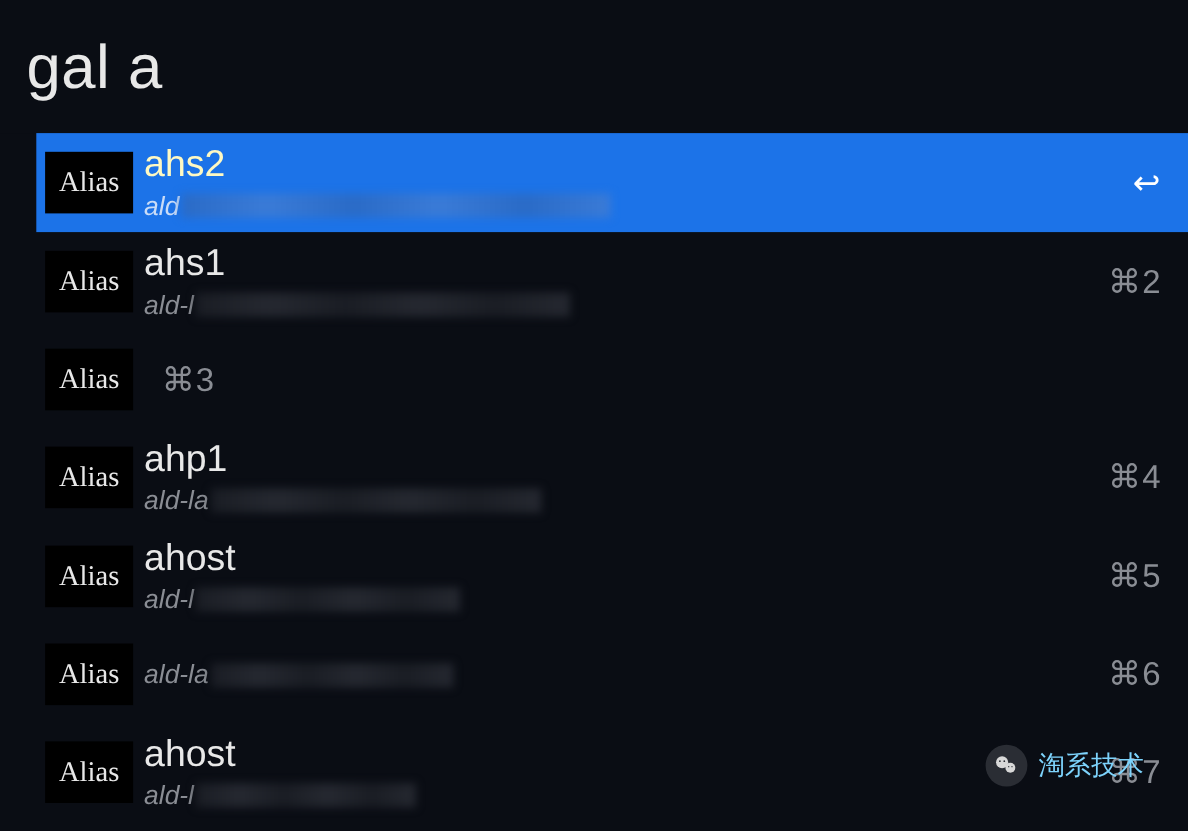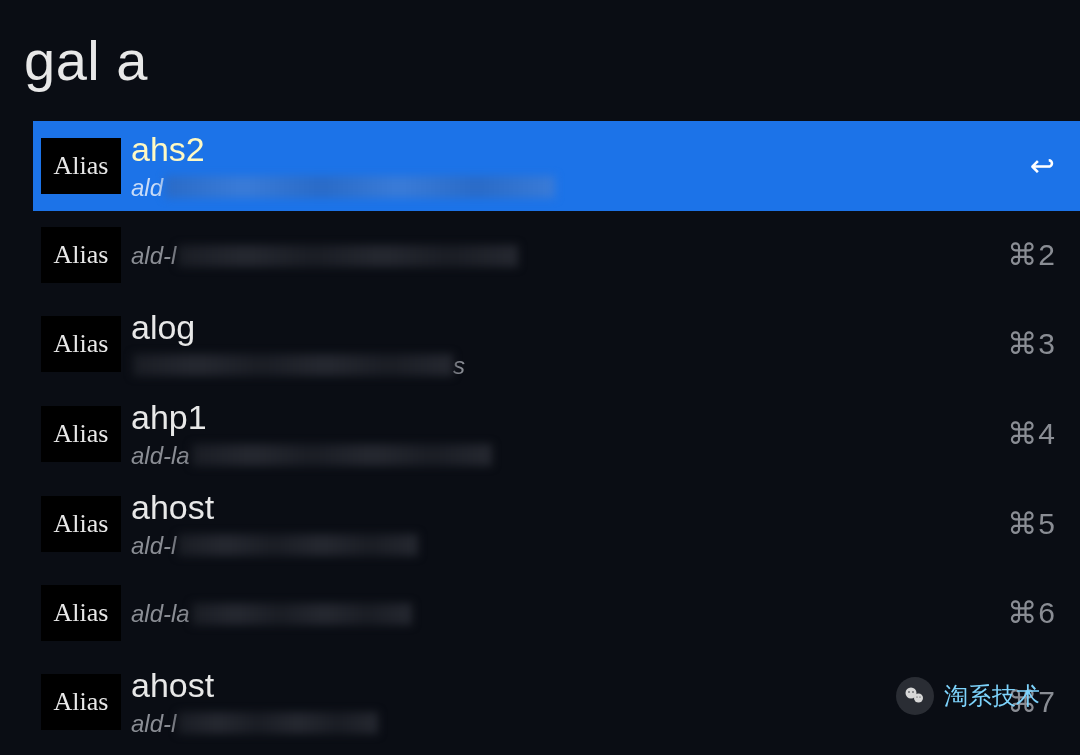--- a/index.html
+++ b/index.html
@@ -159,37 +159,30 @@
         <div class="result-subtitle">
           <span class="subtitle-prefix">ald</span>
           <span class="subtitle-redacted" style="width: 390px;"></span>
         </div>
       </div>
       <div class="result-shortcut"><span class="enter-key">↩</span></div>
     </div>
     <div class="result-item">
       <div class="result-badge">Alias</div>
       <div class="result-content">
+        <div class="result-title">ahs1</div>
         <div class="result-subtitle">
           <span class="subtitle-prefix">ald-l</span>
           <span class="subtitle-redacted" style="width: 340px;"></span>
         </div>
       </div>
       <div class="result-shortcut">⌘2</div>
     </div>
     <div class="result-item">
       <div class="result-badge">Alias</div>
-      <div class="result-content">
-        <div class="result-title">alog</div>
-        <div class="result-subtitle">
-          <span class="subtitle-prefix"></span>
-          <span class="subtitle-redacted" style="width: 320px;"></span>
-          <span>s</span>
-        </div>
-      </div>
       <div class="result-shortcut">⌘3</div>
     </div>
     <div class="result-item">
       <div class="result-badge">Alias</div>
       <div class="result-content">
         <div class="result-title">ahp1</div>
         <div class="result-subtitle">
           <span class="subtitle-prefix">ald-la</span>
           <span class="subtitle-redacted" style="width: 300px;"></span>
         </div>

